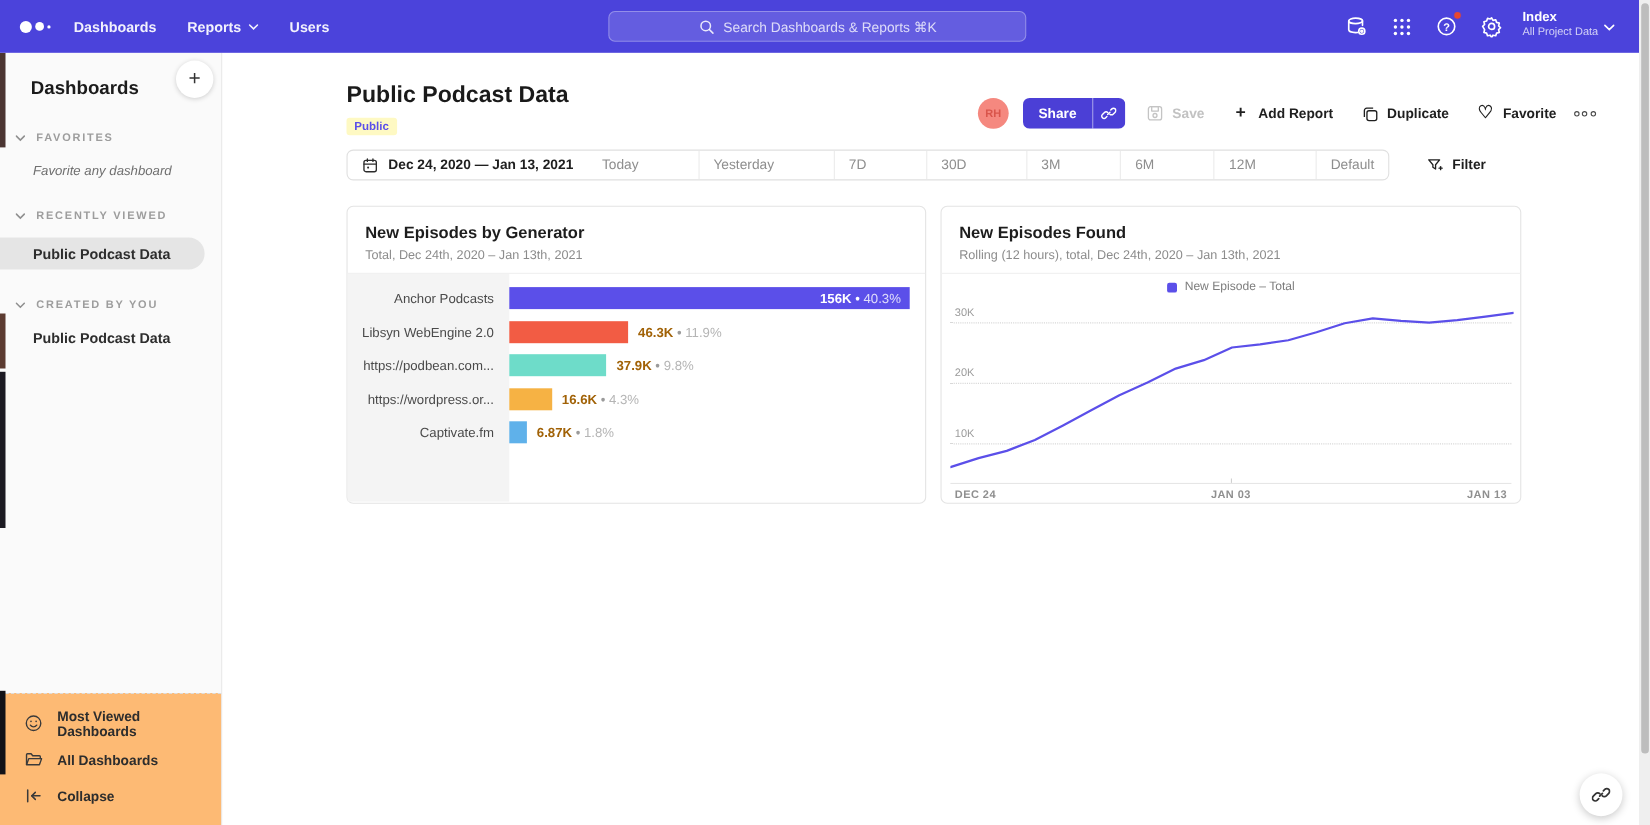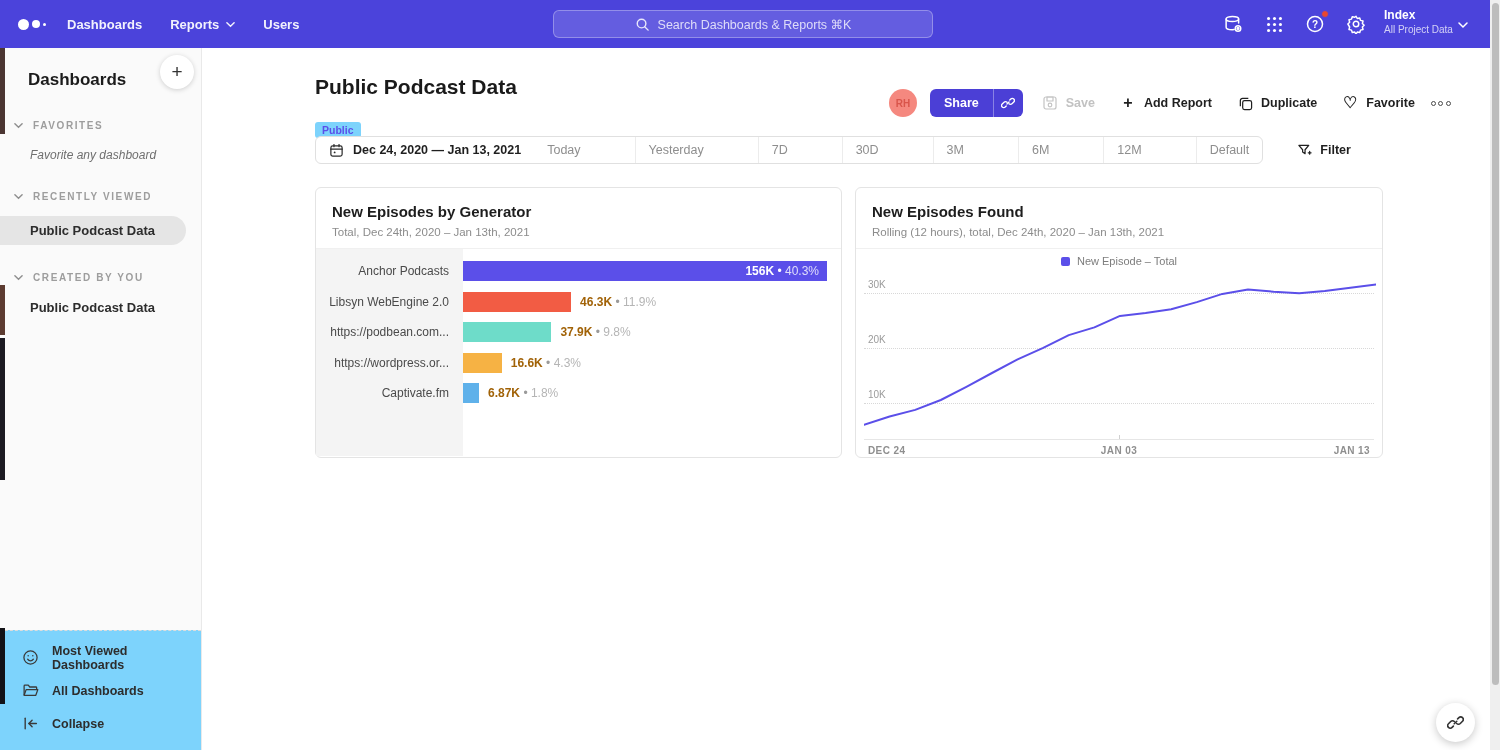--- a/index.html
+++ b/index.html
@@ -49,29 +49,29 @@
     justify-content:center; font-size:19px; color:#333; cursor:pointer; }
   .sec-head { display:flex; align-items:center; gap:10px; padding-left:14px;
     font-size:10px; font-weight:700; letter-spacing:1.6px; color:#9d9d9d; cursor:pointer; }
   .chev-g { width:9px; height:9px; color:#8f8f8f; flex:0 0 auto; }
   .empty-fav { margin:17px 0 0 30px; font-size:12px; font-style:italic; color:#6f6f6f; }
   .side-item { margin-top:17px; padding-left:30px; font-size:13px; font-weight:700; color:#2d2d2d;
     cursor:pointer; }
   .side-item.selected { margin-top:14px; width:186px; height:29px; line-height:29px;
     background:#e5e5e5; border-radius:0 16px 16px 0; }
   .side-foot { position:absolute; left:0; right:0; bottom:0; border-top:1px dashed #dcdcdc;
-    padding:10px 0 10px 0; background:#7dd3fc; }
+    padding:10px 0 10px 0; background:#fdba74; }
   .foot-item { height:33px; display:flex; align-items:center; gap:13px; padding-left:22px;
     font-size:12.5px; font-weight:700; color:#2d2d2d; cursor:pointer; }
   .foot-item .ficon { width:17px; height:17px; color:#3a3a3a; display:flex; align-items:center; justify-content:center; }
 
   
   .page-title { position:absolute; left:315px; top:75px; font-size:21px; font-weight:700; color:#1a1a1a; }
-  .pub-badge { position:absolute; left:315px; top:107px; background:#7dd3fc; color:#5b4fe9;
-    font-size:10.5px; font-weight:700; padding:2px 7px; border-radius:3px;margin-top:15px; }
+  .pub-badge { position:absolute; left:315px; top:107px; background:#fef9c3; color:#5b4fe9;
+    font-size:10.5px; font-weight:700; padding:2px 7px; border-radius:3px; }
 
   .actions { position:absolute; left:889px; top:89px; height:28px; display:flex; align-items:center; }
   .avatar { width:28px; height:28px; border-radius:50%; background:#f5887f; color:#d9554b;
     font-size:10px; font-weight:700; display:flex; align-items:center; justify-content:center; cursor:pointer; }
   .share-split { margin-left:13px; height:28px; display:flex; border-radius:6px; overflow:hidden; cursor:pointer; }
   .share-main { background:#4b3fd6; color:#fff; font-size:12.5px; font-weight:700;
     display:flex; align-items:center; padding:0 14px; }
   .share-link { background:#4b3fd6; border-left:1px solid rgba(255,255,255,.35); width:30px;
     display:flex; align-items:center; justify-content:center; color:#fff; }
   .act-btn { display:flex; align-items:center; gap:8px; font-size:12.5px; font-weight:700;

